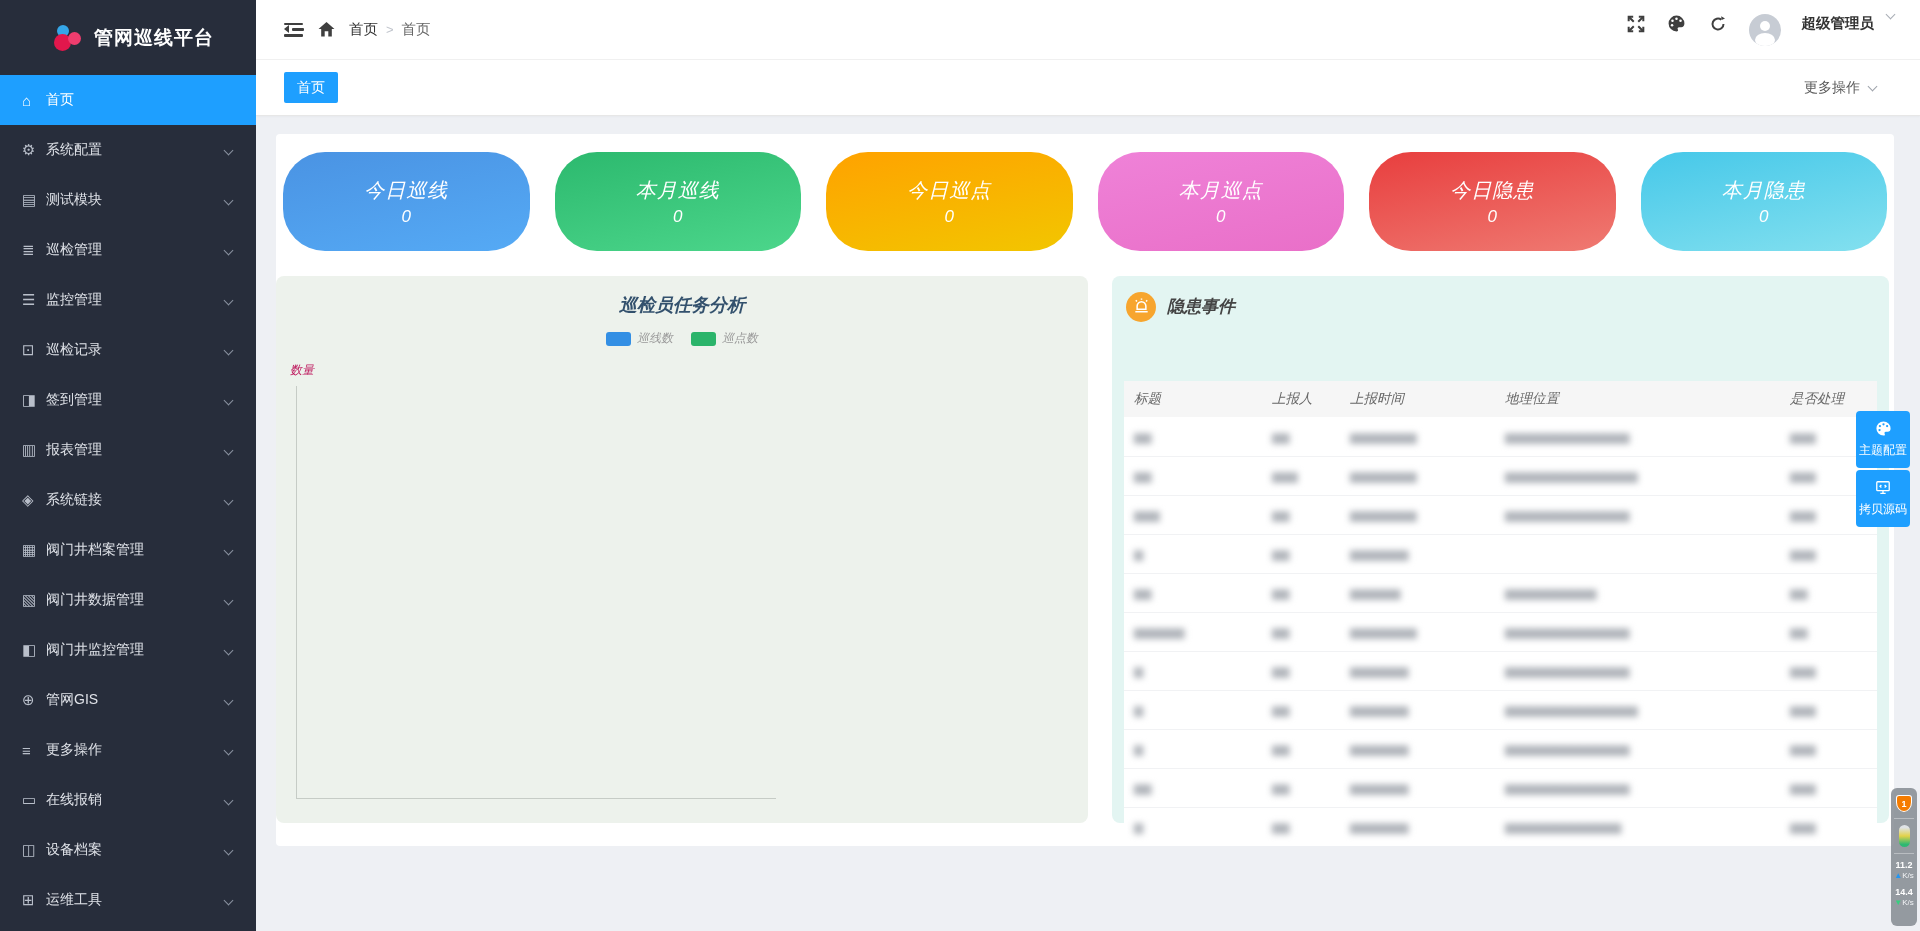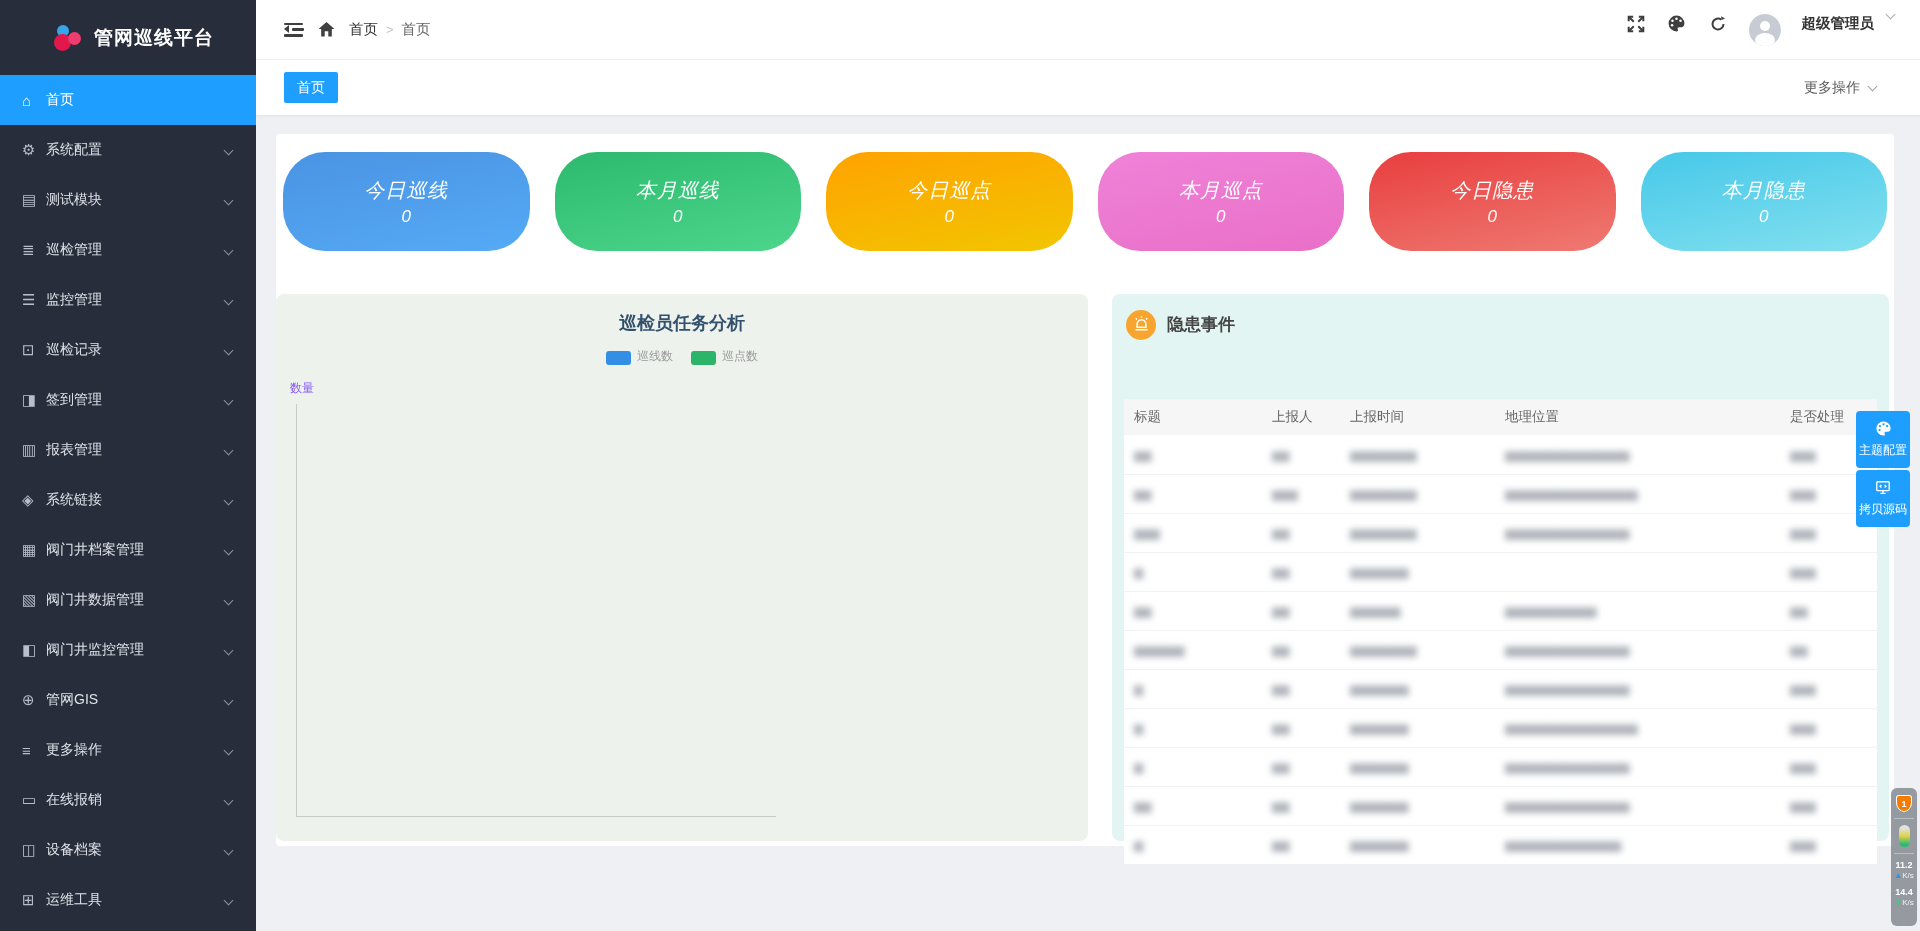--- a/index.html
+++ b/index.html
@@ -72,30 +72,30 @@
     background:#fff; border-radius:4px; }
 
   .stats-row { position:absolute; left:7px; right:7px; top:18px; height:99px;
     display:flex; gap:25px; }
   .stat-card { flex:1; height:99px; border-radius:42px; color:#fff;
     display:flex; flex-direction:column; align-items:center; justify-content:center;
     font-style:italic; cursor:pointer; }
   .stat-label { font-size:20px; letter-spacing:1px; }
   .stat-value { font-size:17px; margin-top:3px; }
 
-  .panels { position:absolute; left:0; top:160px; display:flex; }
+  .panels { position:absolute; left:0; top:142px; display:flex;font-style:italic; }
   .chart-panel { position:relative; width:812px; height:547px; background:#edf2ec;
     border-radius:8px; }
   .chart-title { text-align:center; padding-top:17px; font-size:18px; font-weight:bold;
     color:#33516d; }
   .legend { display:flex; justify-content:center; gap:18px; margin-top:13px; }
-  .legend-item { display:flex; align-items:flex-end; gap:6px; cursor:pointer; }
+  .legend-item { display:flex; align-items:center; gap:6px; cursor:pointer; }
   .legend-swatch { width:25px; height:14px; border-radius:3px; }
   .legend-label { color:#999; font-size:12px; }
-  .ylabel { position:absolute; left:14px; top:86px; color:#8b5cf6; font-size:12px; }
+  .ylabel { position:absolute; left:14px; top:86px; color:#be185d; font-size:12px; }
   .axis-v { position:absolute; left:20px; top:110px; width:1px; height:412px; background:#c6ccc6; }
   .axis-h { position:absolute; left:20px; top:522px; width:480px; height:1px; background:#c6ccc6; }
 
   .hazard-panel { position:relative; width:777px; height:547px; margin-left:24px;
     background:#e3f5f2; border-radius:8px; padding:0 12px; }
   .hazard-head { height:59px; display:flex; align-items:center; gap:11px; padding:2px 2px 0 2px; }
   .alarm-badge { width:30px; height:30px; border-radius:50%; background:#f7a52e;
     display:flex; align-items:center; justify-content:center; }
   .hazard-title { font-size:17px; font-weight:600; color:#454545; }
   .htable { background:#fff; height:465px; overflow:hidden;margin-top:46px; }

